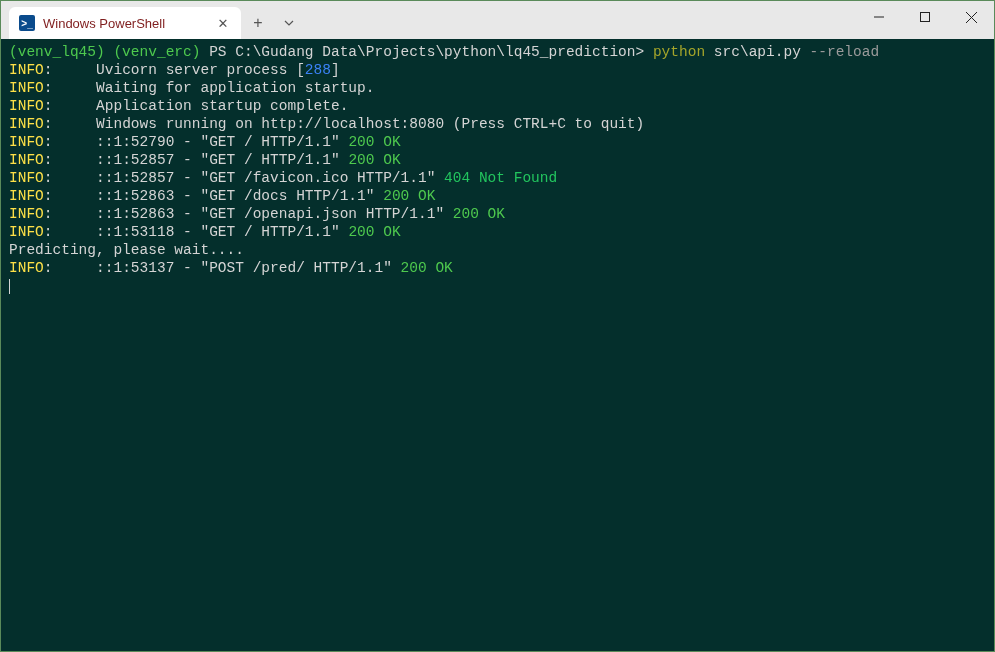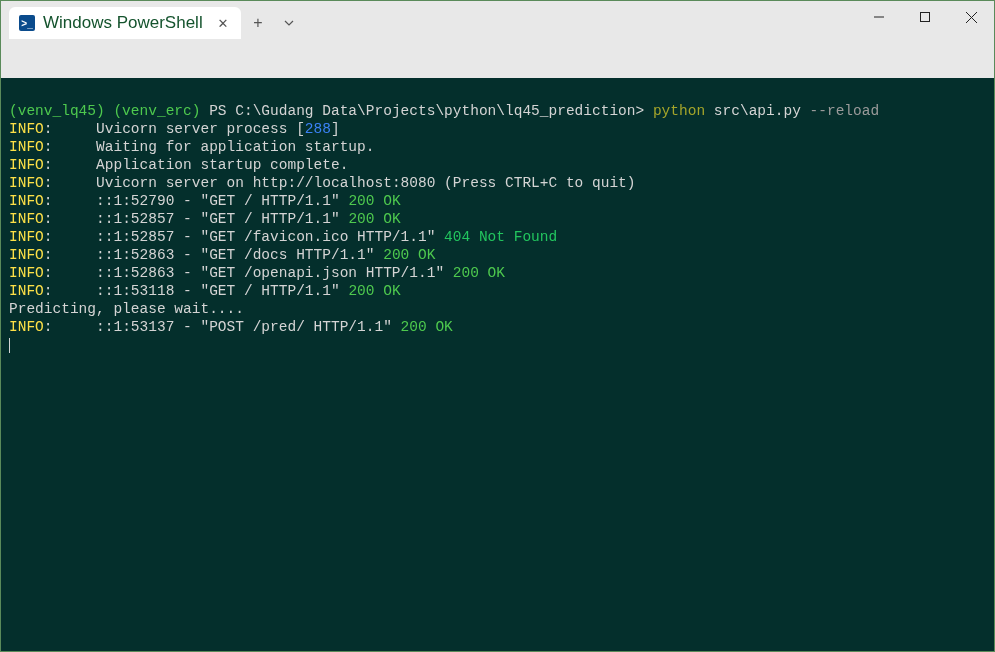--- a/index.html
+++ b/index.html
@@ -43,22 +43,22 @@
     border-radius: 2px;
     display: flex;
     align-items: center;
     justify-content: center;
     margin-right: 8px;
     color: #fff;
     font-size: 10px;
     font-weight: bold;
   }
   .tab-title {
-    font-size: 17px;
-    color: #14532d;
+    font-size: 13px;
+    color: #7f1d1d;
     flex: 1;
   }
   .tab-close {
     width: 16px; height: 16px;
     display: flex;
     align-items: center;
     justify-content: center;
     font-size: 13px;
     color: #555;
     cursor: pointer;
@@ -95,28 +95,27 @@
     display: flex;
     align-items: center;
     justify-content: center;
     cursor: pointer;
     color: #222;
   }
   .win-btn svg { display: block; }
   .terminal {
     flex: 1;
     background: #042f2c;
-    padding: 24px 8px;
+    padding: 4px 8px;
     font-family: Consolas, "Courier New", monospace;
     font-size: 14.5px;
     line-height: 18px;
     color: #d4d4d4;
     overflow: hidden;
     white-space: pre;
-    margin-top: 39px;
   }
   .c-green   { color: #4ec94e; }
   .c-darkgrn { color: #fde047; }
   .c-olive   { color: #a5a52a; }
   .c-cyan    { color: #3b82f6; }
   .c-white   { color: #d4d4d4; }
   .c-gray    { color: #9a9a9a; }
   .c-red     { color: #22c55e; }
   .cursor {
     display: inline-block;
@@ -162,21 +161,21 @@
             <line x1="11" y1="0" x2="0" y2="11" stroke="#222" stroke-width="1"></line>
           </svg>
       </div>
     </div>
   </div>
 
   <div class="terminal" id="term"><span class="c-green">(venv_lq45)</span> <span class="c-green">(venv_erc)</span> <span class="c-white">PS</span> <span class="c-white">C:\Gudang Data\Projects\python\lq45_prediction</span><span class="c-white">&gt;</span> <span class="c-olive">python</span> <span class="c-white">src\api.py</span> <span class="c-gray">--reload</span>
 <div id="loglines"><span class="c-darkgrn">INFO</span><span class="c-white">:     Uvicorn server process [</span><span class="c-cyan">288</span><span class="c-white">]</span>
 <span class="c-darkgrn">INFO</span><span class="c-white">:     Waiting for application startup.</span>
 <span class="c-darkgrn">INFO</span><span class="c-white">:     Application startup complete.</span>
-<span class="c-darkgrn">INFO</span><span class="c-white">:     Uvicorn server on </span><span class="c-white">http://localhost:8080</span><span class="c-white"> (Press CTRL+C to quit)</span>
+<span class="c-darkgrn">INFO</span><span class="c-white">:     Windows running on </span><span class="c-white">http://localhost:8080</span><span class="c-white"> (Press CTRL+C to quit)</span>
 <span class="c-darkgrn">INFO</span><span class="c-white">:     ::1:52790 - "</span><span class="c-white">GET / HTTP/1.1</span><span class="c-white">" </span><span class="c-green">200 OK</span>
 <span class="c-darkgrn">INFO</span><span class="c-white">:     ::1:52857 - "</span><span class="c-white">GET / HTTP/1.1</span><span class="c-white">" </span><span class="c-green">200 OK</span>
 <span class="c-darkgrn">INFO</span><span class="c-white">:     ::1:52857 - "</span><span class="c-white">GET /favicon.ico HTTP/1.1</span><span class="c-white">" </span><span class="c-red">404 Not Found</span>
 <span class="c-darkgrn">INFO</span><span class="c-white">:     ::1:52863 - "</span><span class="c-white">GET /docs HTTP/1.1</span><span class="c-white">" </span><span class="c-green">200 OK</span>
 <span class="c-darkgrn">INFO</span><span class="c-white">:     ::1:52863 - "</span><span class="c-white">GET /openapi.json HTTP/1.1</span><span class="c-white">" </span><span class="c-green">200 OK</span>
 <span class="c-darkgrn">INFO</span><span class="c-white">:     ::1:53118 - "</span><span class="c-white">GET / HTTP/1.1</span><span class="c-white">" </span><span class="c-green">200 OK</span>
 </div><span class="c-white">Predicting, please wait....</span>
 <span class="c-darkgrn">INFO</span><span class="c-white">:     ::1:53137 - "</span><span class="c-white">POST /pred/ HTTP/1.1</span><span class="c-white">" </span><span class="c-green">200 OK</span>
 <span class="cursor"></span></div>
 

